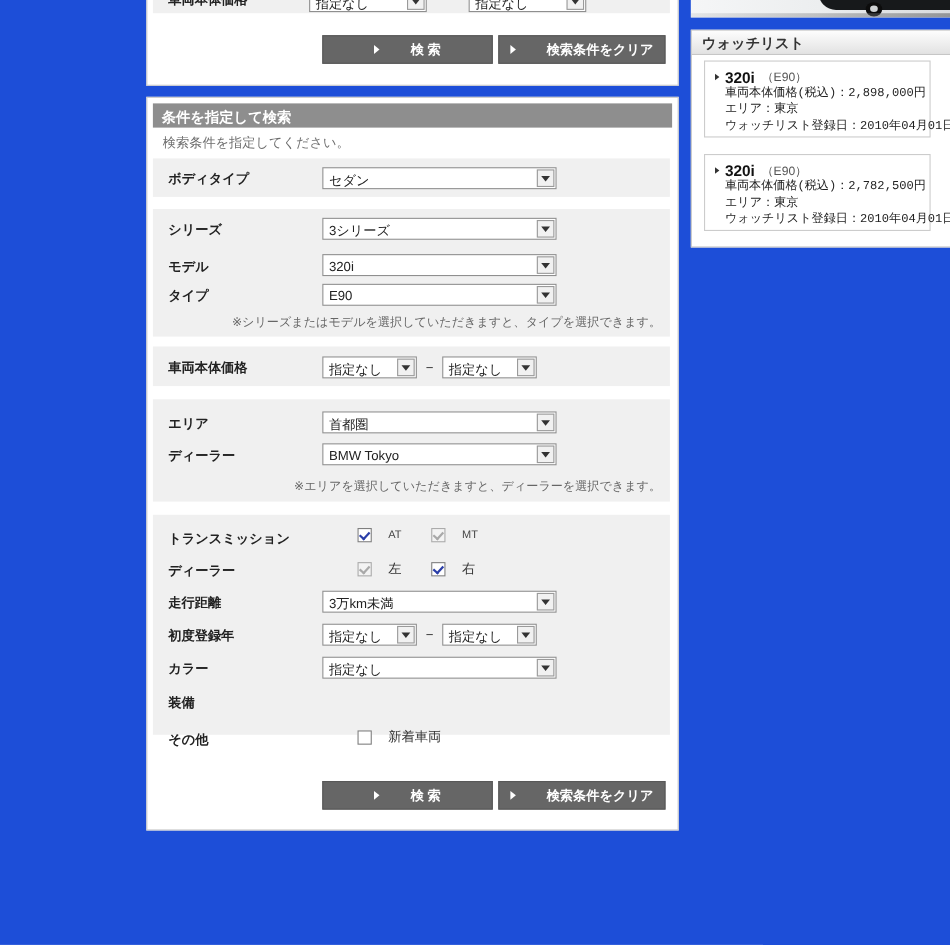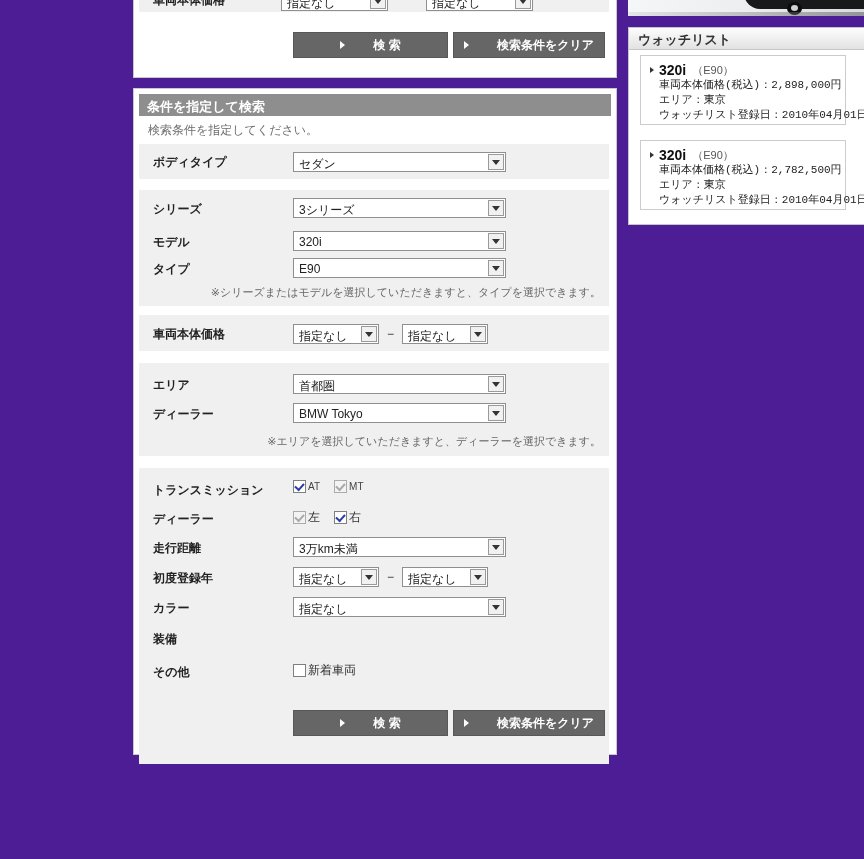--- a/index.html
+++ b/index.html
@@ -1,37 +1,37 @@
 <!DOCTYPE html>
 <html><head>
 <meta charset="utf-8">
 <style>
   html,body{margin:0;padding:0;background:#fff;}
-  #page{position:relative;width:864px;height:859px;overflow:hidden;background:#4c1d95;
+  #page{position:relative;width:864px;height:859px;overflow:hidden;background:#1d4ed8;
         font-family:"Liberation Sans","DejaVu Sans",sans-serif;}
 
   
   .panel{position:absolute;background:#fff;border:1px solid #c9c9c9;}
 
   
   .group{position:absolute;left:5px;width:470px;background:#f0f0f0;}
   .flabel{position:absolute;left:14px;font-size:12px;font-weight:bold;color:#222;white-space:nowrap;}
   .note{position:absolute;right:8px;font-size:11px;color:#666;white-space:nowrap;}
 
   
   .select{position:absolute;height:20px;background:#fff;border:1px solid #8f8f8f;box-sizing:border-box;}
   .sel-text{position:absolute;left:5px;top:3px;font-size:12px;color:#222;white-space:nowrap;}
   .sel-btn{position:absolute;right:1px;top:1px;width:16px;bottom:1px;background:#f1f1f1;
            border:1px solid #9a9a9a;box-sizing:border-box;display:flex;align-items:center;justify-content:center;}
   .sel-arrow{width:0;height:0;border-left:4px solid transparent;border-right:4px solid transparent;border-top:5px solid #333;}
 
   .dash{position:absolute;font-size:12px;color:#333;}
 
   
-  .cbrow{position:absolute;display:flex;align-items:center;gap:2px;}
+  .cbrow{position:absolute;display:flex;align-items:center;gap:15px;margin-left:32px;}
   .cb{width:13px;height:13px;background:#fff;border:1px solid #7f7f7f;box-sizing:border-box;position:relative;}
   .cb.checked::after{content:'';position:absolute;left:1px;top:2px;width:7px;height:4px;
        border-left:2px solid #2b3ea8;border-bottom:2px solid #2b3ea8;transform:rotate(-48deg);}
   .cb.disabled{background:#f3f3f3;border-color:#ababab;}
   .cb.disabled.checked::after{border-color:#a9a9a9;}
   .cblabel-sm{font-size:10px;color:#444;margin-right:12px;}
   .cblabel{font-size:12px;color:#333;margin-right:12px;}
 
   
   .btn{position:absolute;height:26px;background:#666;border:1px solid #585858;box-sizing:border-box;
@@ -165,21 +165,21 @@
       <div class="flabel" style="top:43px;">ディーラー</div>
       <div class="select" style="left:154px;top:40px;width:213px;">
         <span class="sel-text">BMW Tokyo</span>
         <span class="sel-btn">
             <span class="sel-arrow"></span>
           </span>
       </div>
       <div class="note" style="top:71px;">※エリアを選択していただきますと、ディーラーを選択できます。</div>
     </div>
 
-    <div class="group" style="top:379px;height:296px;">
+    <div class="group" style="top:379px;height:200px;">
       <div class="flabel" style="top:14px;">トランスミッション</div>
       <div class="cbrow" style="left:154px;top:12px;">
         <span class="cb checked"></span>
         <span class="cblabel-sm">AT</span>
         <span class="cb checked disabled"></span>
         <span class="cblabel-sm">MT</span>
       </div>
 
       <div class="flabel" style="top:43px;">ディーラー</div>
       <div class="cbrow" style="left:154px;top:41px;">

